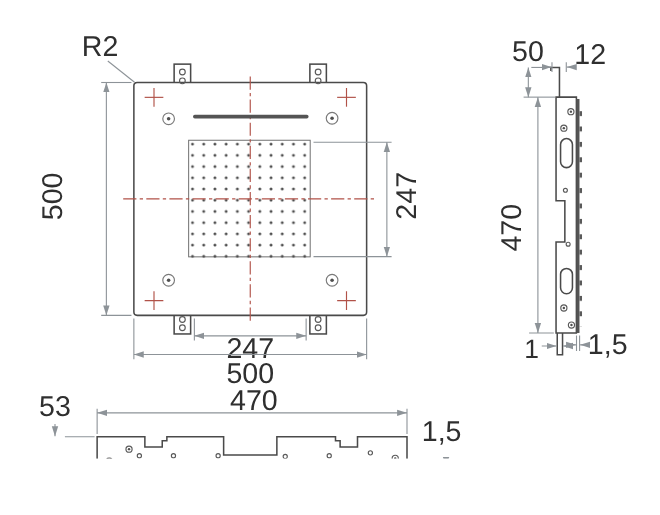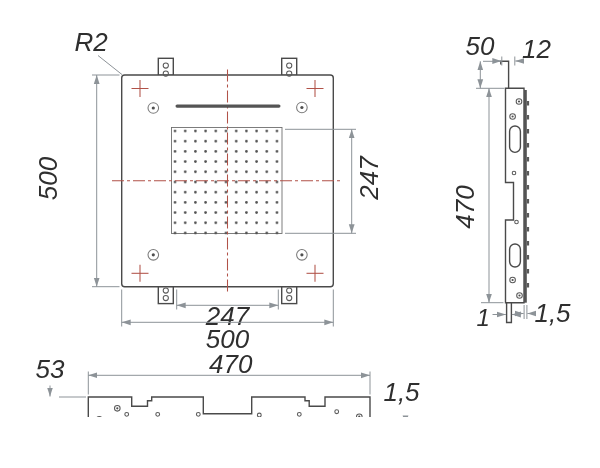--- a/index.html
+++ b/index.html
@@ -1,17 +1,17 @@
 <!DOCTYPE html>
 <html style="--outline: #4a4a4a; --dimension: #8d9398; --centerline: #b15248; --dark_fill: #545454; --text: #2f2f2f; --background: #ffffff;"><head>
 <meta charset="utf-8">
 <style>
   html,body{margin:0;padding:0;background:#fff;}
   #stage{position:relative;width:600px;height:417px;background:var(--background,#ffffff);overflow:hidden;
-         font-family:"Liberation Sans",sans-serif;font-style:italic;}
+         font-family:"Liberation Sans",sans-serif;}
   svg{position:absolute;left:0;top:0;}
   .body-shape{stroke:var(--outline,#4a4a4a);fill:#ffffff;stroke-width:1.4;stroke-linejoin:miter;}
   .body-line{stroke:var(--outline,#4a4a4a);fill:none;stroke-width:1.4;}
   .thin-line{stroke:#6f6f6f;fill:none;stroke-width:0.9;}
   .dim-line{stroke:var(--dimension,#8d9398);fill:none;stroke-width:1;}
   .center-line{stroke:var(--centerline,#b15248);fill:none;stroke-width:1.05;stroke-dasharray:12 3 3 3;}
   .cross-line{stroke:var(--centerline,#b15248);fill:none;stroke-width:1.05;}
   .hole-ring{stroke:#7a7a7a;fill:none;stroke-width:1.05;}
   .hole-ring-dk{stroke:#5a5a5a;fill:none;stroke-width:1.05;}
   .hole-dot{fill:#4f4f4f;stroke:none;}

